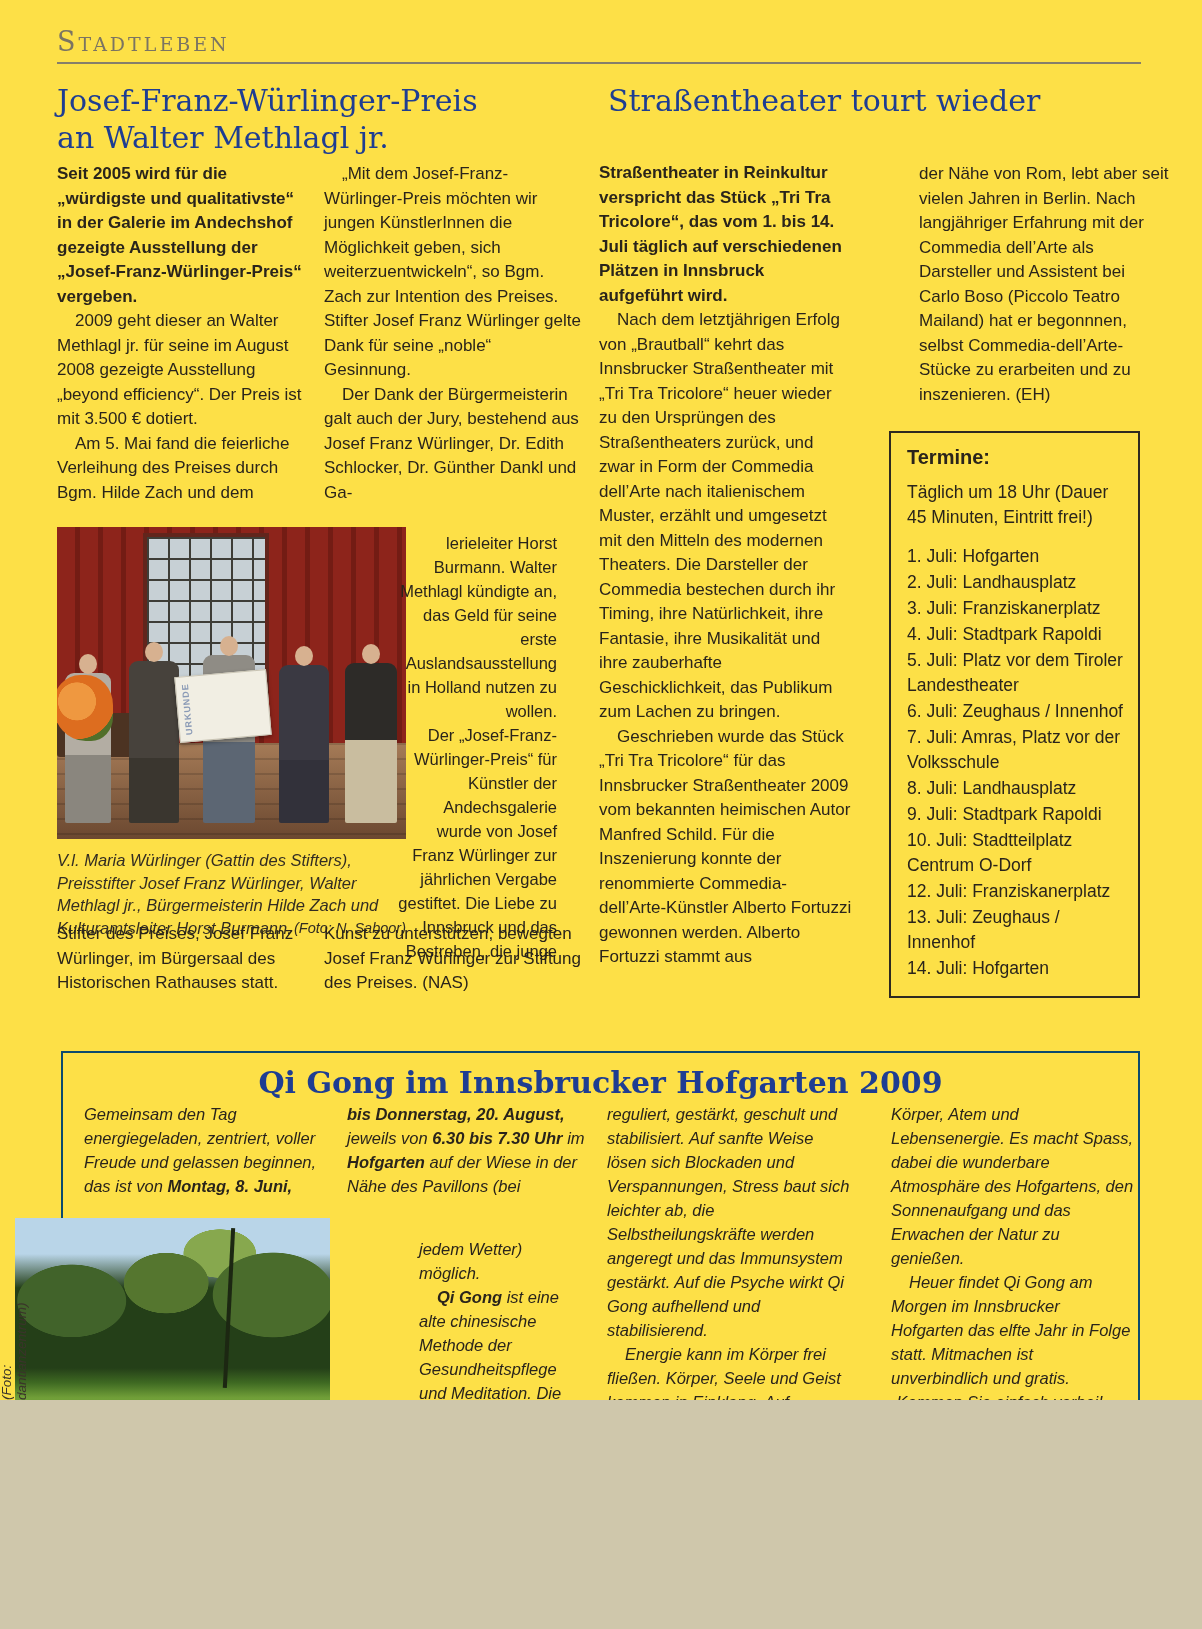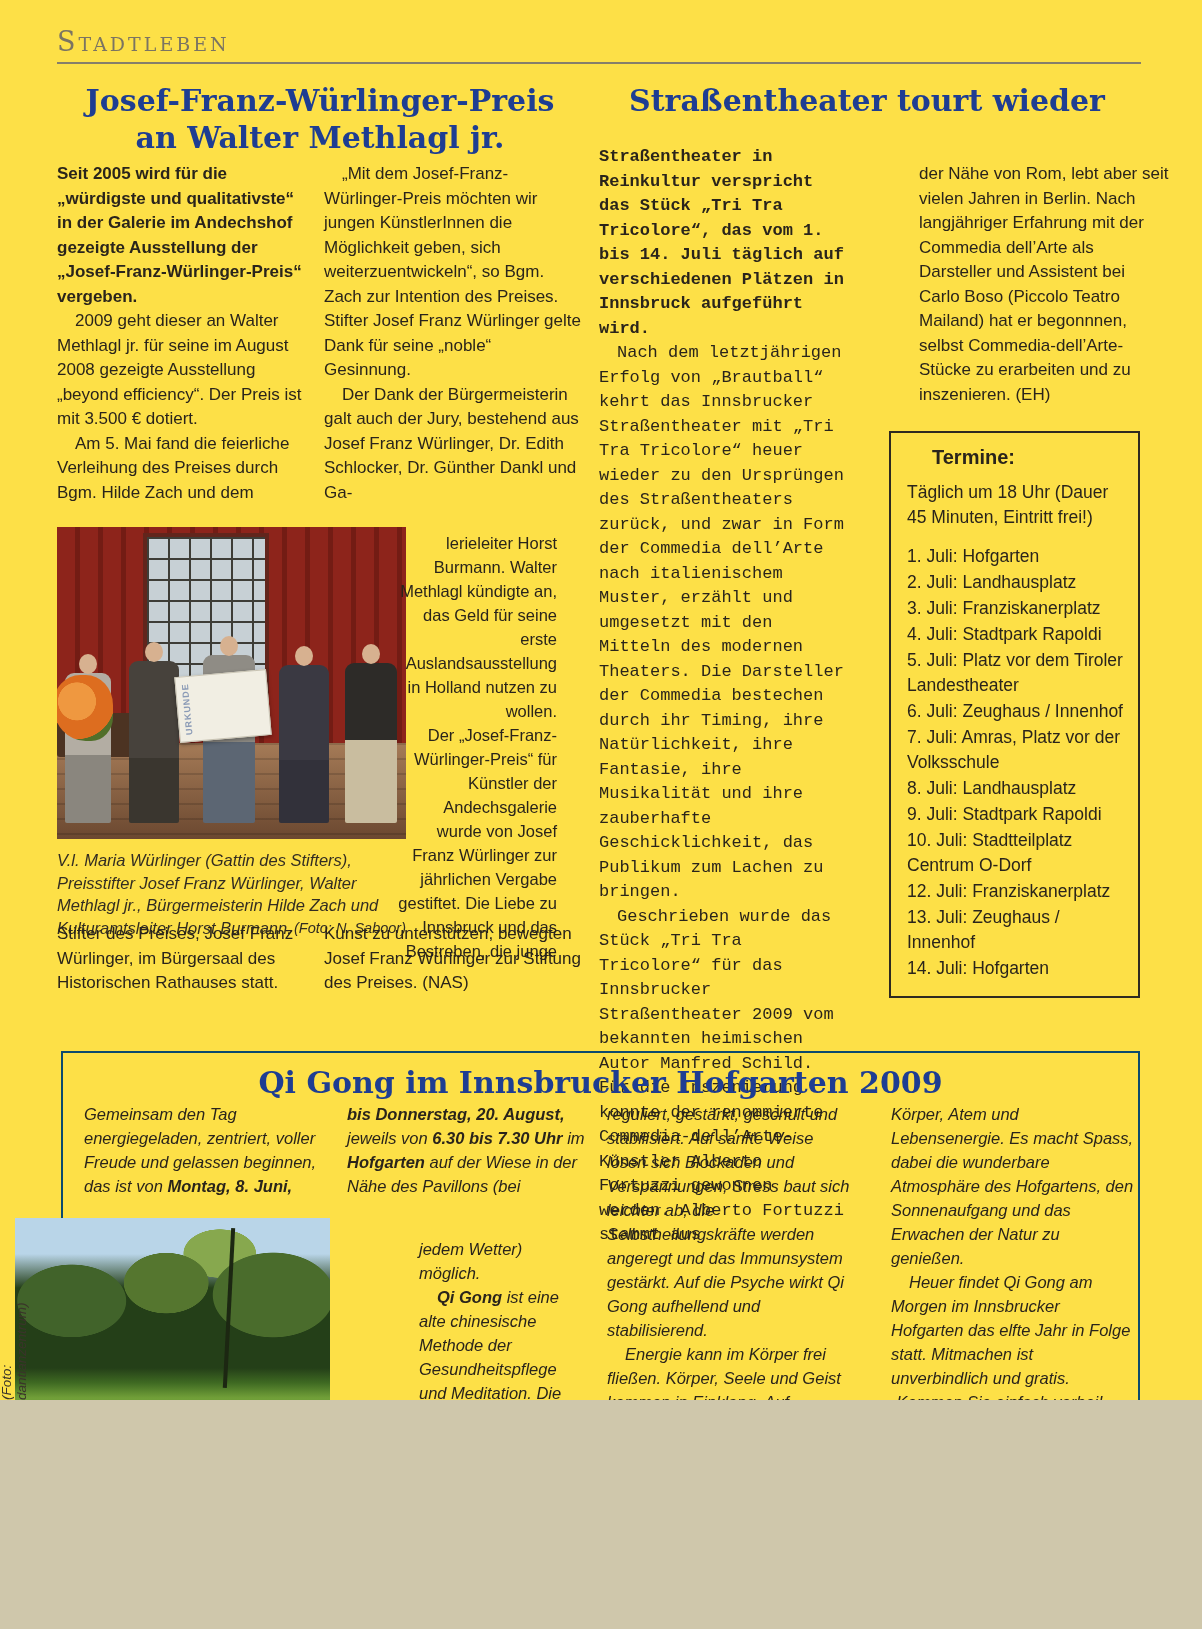--- a/index.html
+++ b/index.html
@@ -4,35 +4,35 @@
 <style>
   *{box-sizing:border-box;margin:0;padding:0;}
   html,body{background:#cfc7ab;}
   .page{position:relative;width:1202px;height:1400px;background:#fde047;
         font-family:"Liberation Sans",sans-serif;color:#2a241b;overflow:hidden;}
   
   .kicker{position:absolute;left:57px;top:26px;font-family:"DejaVu Serif",serif;
           font-variant:small-caps;font-size:27px;letter-spacing:3px;color:#7b7462;}
   .kicker-rule{position:absolute;left:57px;top:62px;width:1084px;height:2px;background:#867e6a;}
   
-  .art-title{position:absolute;text-align:center;font-family:"DejaVu Serif",serif;
-             font-weight:bold;font-size:30px;line-height:37px;color:#1e3d92;}
+  .art-title{position:absolute;font-family:"DejaVu Serif",serif;
+             font-weight:normal;font-size:30px;line-height:37px;color:#1e3d92;}
   .a1-title{left:57px;top:82px;width:526px;}
-  .a2-title{left:592px;top:82px;width:550px;}
+  .a2-title{left:608px;top:82px;width:550px;}
   
   .col{position:absolute;font-size:17px;line-height:24.5px;}
   .col p{hyphens:auto;overflow-wrap:break-word;}
   .lead{font-weight:bold;}
   .ind{text-indent:18px;}
   .a1c1{left:57px;top:162px;width:253px;}
   .a1c2{left:324px;top:162px;width:257px;}
   .a1c2n{left:394px;top:531px;width:163px;font-size:16.5px;line-height:24px;text-align:right;}
   .a1c1e{left:57px;top:922px;width:253px;}
   .a1c2e{left:324px;top:922px;width:257px;}
-  .a2c1{left:599px;top:145px;width:253px;font-family:Liberation Mono, monospace;}
+  .a2c1{left:599px;top:161px;width:253px;}
   .a2c2{left:891px;top:162px;width:251px;margin-left:28px;}
   .b{font-weight:bold;}
   
   .ph1{position:absolute;left:57px;top:527px;width:349px;height:312px;overflow:hidden;
        background:repeating-linear-gradient(90deg,#8d241b 0 18px,#731c14 18px 23px);}
   .ph1-window{position:absolute;left:86px;top:6px;width:126px;height:176px;background:#c7d0d5;
        border:4px solid #62251c;
        background-image:repeating-linear-gradient(to right,#3e3d37 0 2px,transparent 2px 21px),
                         repeating-linear-gradient(to bottom,#3e3d37 0 2px,transparent 2px 21px);}
   .ph1-floor{position:absolute;left:0;top:216px;width:100%;height:96px;
@@ -49,21 +49,21 @@
        border:1px solid #c9c4b4;transform:rotate(-5deg);box-shadow:0 2px 4px rgba(0,0,0,.35);}
   .cert span{position:absolute;left:4px;top:6px;writing-mode:vertical-rl;transform:rotate(180deg);
        font-size:9px;letter-spacing:1px;color:#8a9ab6;font-weight:bold;}
   
   .caption{position:absolute;left:57px;top:849px;width:349px;font-style:italic;
            font-size:16.5px;line-height:22.5px;color:#332d22;}
   .caption .credit{float:right;font-size:14.5px;}
   
   .termine{position:absolute;left:889px;top:431px;width:251px;border:2px solid #2e2a20;
            padding:12px 14px 14px 16px;font-size:17.5px;line-height:25px;}
-  .t-head{font-weight:bold;font-size:20px;margin-bottom:10px;margin-left:25px;}
+  .t-head{font-weight:bold;font-size:20px;margin-bottom:10px;}
   .t-intro{margin-bottom:14px;}
   .termine ul{list-style:none;}
   .termine li{margin-bottom:1px;}
   
   .qibox{position:absolute;left:61px;top:1051px;width:1079px;height:462px;border:2px solid #0c4a6e;}
   .qi-title{margin-top:12px;text-align:center;font-family:"DejaVu Serif",serif;font-weight:bold;
             font-size:30px;color:#1e3d92;}
   .qg{position:absolute;font-size:16.5px;line-height:24px;font-style:italic;}
   .qg p{hyphens:auto;overflow-wrap:break-word;}
   .qgc1{left:84px;top:1102px;width:244px;}

